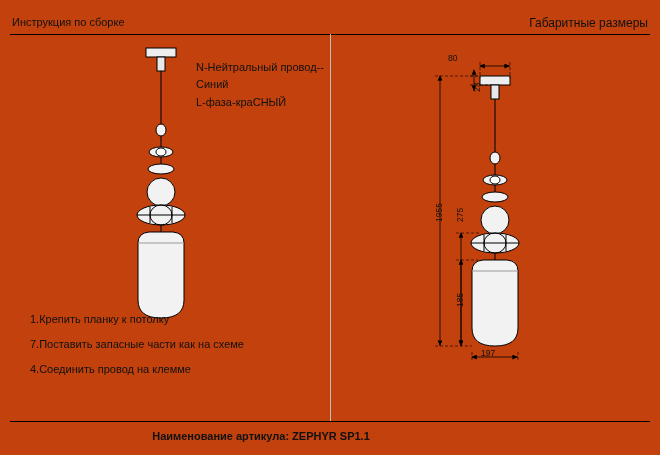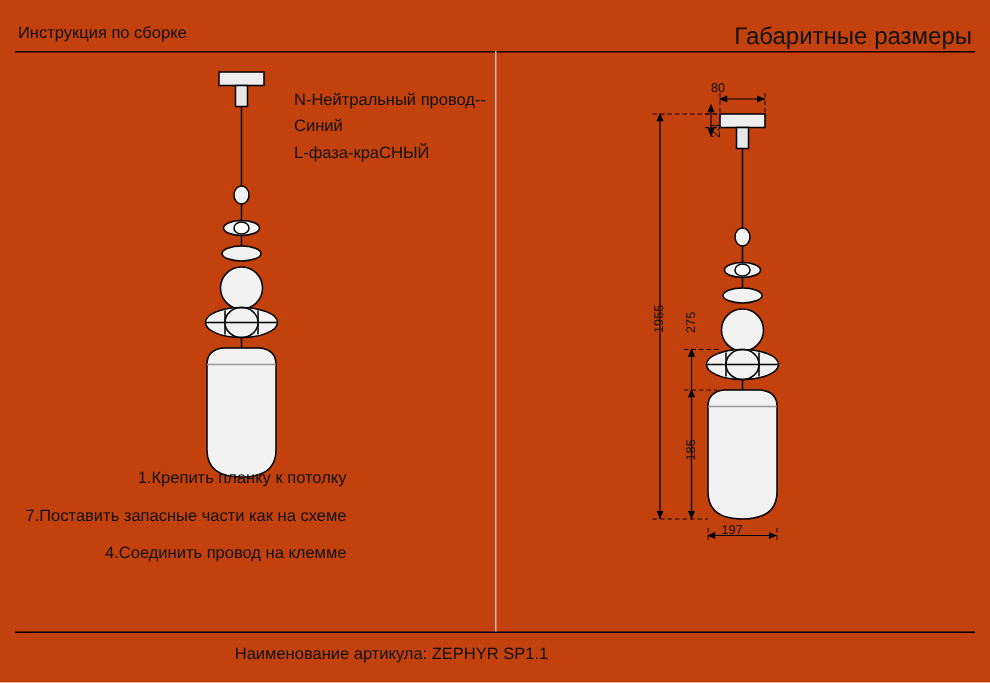--- a/index.html
+++ b/index.html
@@ -48,56 +48,56 @@
     position: absolute;
     left: 12px;
     top: 16px;
     font-size: 11px;
     color: #111;
   }
   .title-right {
     position: absolute;
     right: 12px;
     top: 16px;
-    font-size: 16px;
+    font-size: 12px;
     color: #111;
   }
   .footer {
     position: absolute;
     left: 0;
     top: 430px;
     width: 522px;
     text-align: center;
     font-size: 11px;
     color: #111;
+    font-weight: bold;
   }
   .wire-note {
     position: absolute;
     font-size: 11px;
     color: #111;
     line-height: 17px;
     white-space: pre-line;
   }
   .note-n {
     left: 196px;
     top: 59px;
     width: 130px;
   }
   .note-l {
     left: 196px;
     top: 94px;
     width: 130px;
   }
   .steps {
     position: absolute;
-    left: 17px;
+    left: 30px;
     top: 313px;
     font-size: 11px;
     color: #111;
-    text-align: right;
   }
   .steps div {
     margin-bottom: 13px;
     white-space: nowrap;
   }
   .dim-label {
     position: absolute;
     font-size: 8.5px;
     color: #111;
     white-space: nowrap;
@@ -219,21 +219,21 @@
     <g stroke="#000" stroke-width="0.8">
       <line x1="150" y1="66" x2="180" y2="66" marker-start="url(#arS)" marker-end="url(#ar)"></line>
       <line x1="144" y1="70" x2="144" y2="91" marker-start="url(#arS)" marker-end="url(#ar)"></line>
       <line x1="110" y1="76" x2="110" y2="346" marker-start="url(#arS)" marker-end="url(#ar)"></line>
       <line x1="131" y1="233" x2="131" y2="346" marker-start="url(#arS)" marker-end="url(#ar)"></line>
       <line x1="131" y1="260" x2="131" y2="346" marker-start="url(#arS)" marker-end="url(#ar)"></line>
       <line x1="142" y1="357" x2="188" y2="357" marker-start="url(#arS)" marker-end="url(#ar)"></line>
     </g>
   </svg>
 
-  <div class="dim-label" style="left:474px; top:53px;">80</div>
+  <div class="dim-label" style="left:448px; top:53px;">80</div>
   <div class="dim-vert" style="left:472px; top:92px;">23</div>
   <div class="dim-vert" style="left:434px; top:222px;">1955</div>
   <div class="dim-vert" style="left:455px; top:222px;">275</div>
   <div class="dim-vert" style="left:455px; top:307px;">185</div>
   <div class="dim-label" style="left:481px; top:348px;">197</div>
 
   <div class="footer">Наименование артикула: ZEPHYR SP1.1</div>
 
 </div>
 

